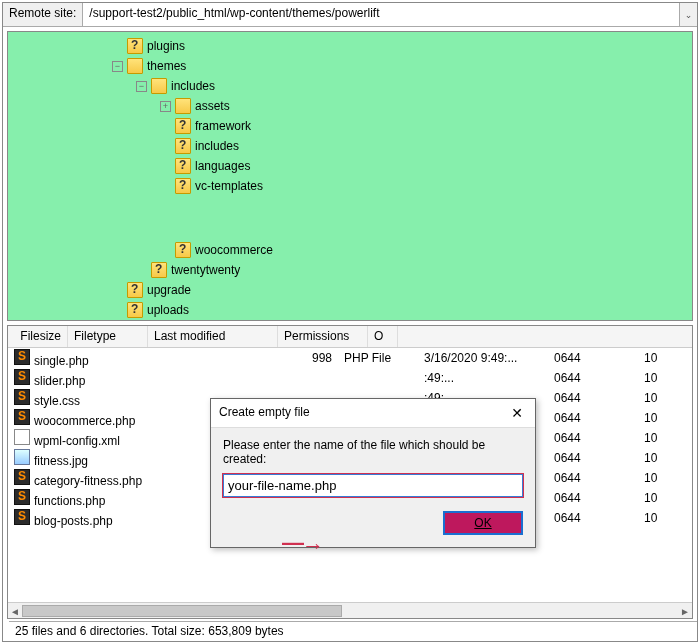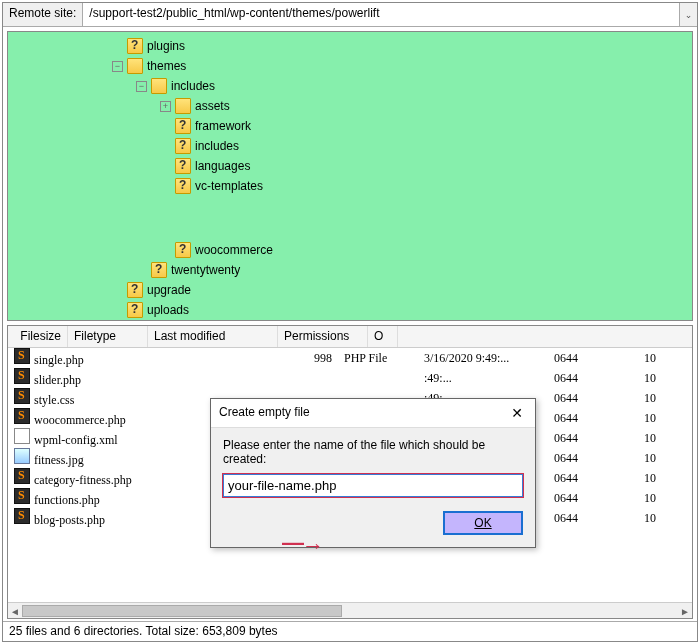--- a/index.html
+++ b/index.html
@@ -134,21 +134,21 @@
     border-right: 1px solid #ddd;
     white-space: nowrap;
     overflow: hidden;
   }
   .col-name { width: 270px; }
   .col-size { width: 60px; text-align: right; }
   .col-type { width: 80px; }
   .col-mod  { width: 130px; }
   .col-perm { width: 90px; }
   .col-own  { width: 30px; }
-  .list-body { flex:1; overflow:auto;font-family:Liberation Serif, serif; }
+  .list-body { flex:1; overflow:auto; }
   .row {
     display: flex;
     height: 20px;
     align-items: center;
   }
   .row .col { border-right: none; }
   .list-scroll {
     height: 16px;
     background: #f0f0f0;
     border-top: 1px solid #ccc;
@@ -163,20 +163,21 @@
   }
   .list-scroll .arr {
     position:absolute; top:0; width:14px;height:16px;
     display:flex;align-items:center;justify-content:center;
     color:#666; font-size:10px;
   }
   .status-bar {
     height: 20px;
     padding: 2px 6px;
     border-top: 1px solid #aaa;
+    margin-left: 6px;
   }
   
   .dialog {
     position: absolute;
     left: 210px; top: 398px;
     width: 326px;
     background: #f0f0f0;
     border: 1px solid #666;
     box-shadow: 2px 2px 6px rgba(0,0,0,0.25);
     font-size: 12px;
@@ -198,21 +199,21 @@
     padding: 3px 4px;
     font-size: 13px;
     font-family: inherit;
   }
   .dialog-buttons {
     display:flex; justify-content:flex-end; gap:10px;
     margin-top: 14px;
   }
   .btn {
     width: 80px; height: 24px;
-    background: #c4b5fd;
+    background: #be185d;
     border: 1px solid #999;
     font-size: 12px;
   }
   .btn.primary {
     border: 2px solid #1a6fd1;
   }
   .arrow-anno {
     position:absolute;
     left: 282px; top: 530px;
     color: #d03050;

